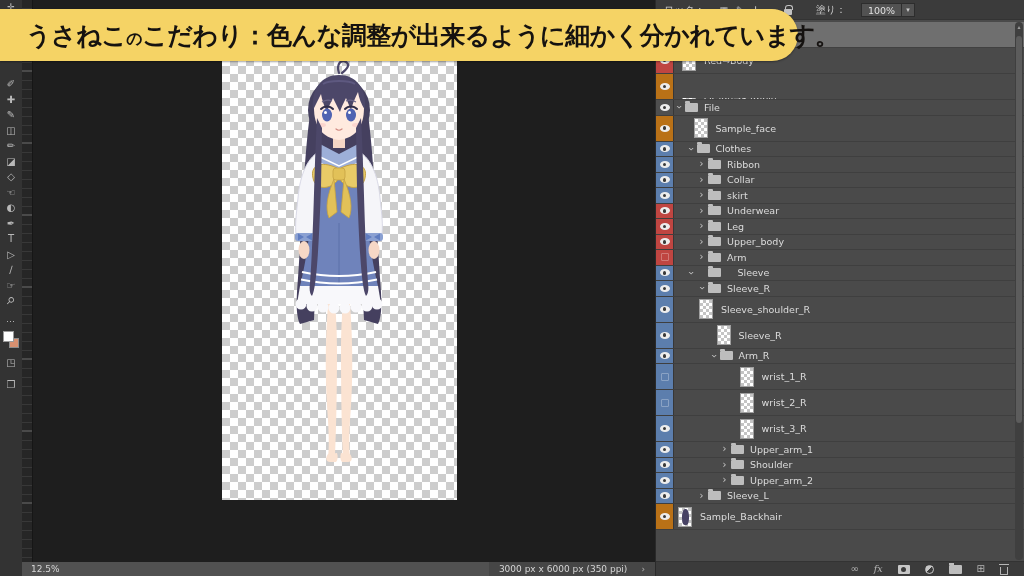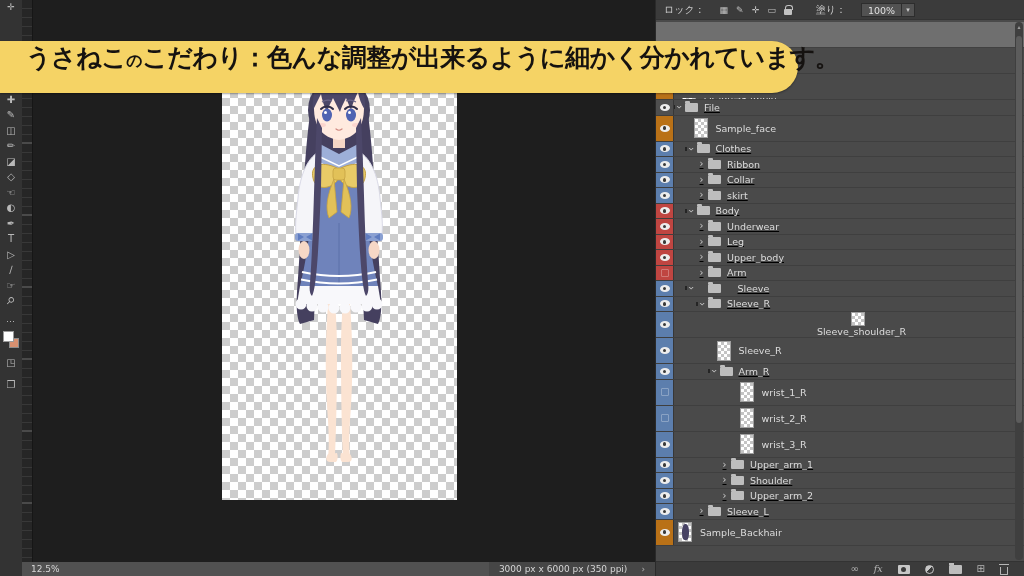--- a/index.html
+++ b/index.html
@@ -30,22 +30,22 @@
 
   
   .canvas-area{position:absolute;left:33px;top:0;width:622px;height:562px;background:#1e1e1e;}
   .checker{position:absolute;left:189px;top:58px;width:235px;height:442px;background-color:#fff;
     background-image:linear-gradient(45deg,#cdcdcd 25%,transparent 25%,transparent 75%,#cdcdcd 75%),
                      linear-gradient(45deg,#cdcdcd 25%,transparent 25%,transparent 75%,#cdcdcd 75%);
     background-size:16px 16px;background-position:0 0,8px 8px;}
 
   
   .banner{position:absolute;left:0;top:9px;width:798px;height:52px;background:#f5d365;z-index:9;
-          border-radius:0 26px 26px 0;display:flex;padding-left:26px;
-          box-shadow:0 1px 2px rgba(0,0,0,.35);margin-top:32px;}
+          border-radius:0 26px 26px 0;display:flex;align-items:center;padding-left:26px;
+          box-shadow:0 1px 2px rgba(0,0,0,.35);}
   .banner .txt{font-weight:bold;font-size:25px;color:#151210;white-space:nowrap;letter-spacing:-0.5px;}
   .banner .small{font-size:16px;}
 
   
   .panel{position:absolute;left:655px;top:0;width:369px;height:576px;background:#474747;z-index:2;
          border-left:1px solid #2a2a2a;}
   .lockbar{height:20px;background:#3b3b3b;display:flex;align-items:center;padding-left:8px;
            font-size:10px;color:#c9c9c9;border-bottom:1px solid #333;}
   .lockbar .lbl{margin-right:12px;}
   .lockico{width:14px;text-align:center;font-size:9px;color:#c2c2c2;margin-right:2px;}
@@ -55,21 +55,21 @@
   .filllbl{margin-left:20px;}
   .fillbox{display:flex;margin-left:3px;}
   .fillval{background:#525252;border:1px solid #2d2d2d;padding:0 6px;height:14px;line-height:13px;font-size:9.5px;color:#e0e0e0;}
   .fillcaret{background:#525252;border:1px solid #2d2d2d;border-left:none;height:14px;width:13px;
              font-size:7px;color:#c9c9c9;display:flex;align-items:center;justify-content:center;}
 
   .layerlist{position:absolute;left:0;top:20px;right:0;bottom:15px;background:#4a4a4a;overflow:hidden;}
   .hl-row{height:26px;margin-top:2px;background:#6f6f6f;border-bottom:1px solid #414141;}
   .lrow{display:flex;align-items:stretch;border-bottom:1px solid #3f3f3f;}
   .lrow.h-layer{height:26px;}
-  .lrow.h-group{height:15.5px;text-decoration:underline;}
+  .lrow.h-group{height:15.5px;}
   .label-cell{width:18px;flex:0 0 18px;display:flex;align-items:center;justify-content:center;
               border-right:1px solid #373737;}
   .c-red{background:#bf4541;} .c-orange{background:#b97117;} .c-blue{background:#5c7ead;} .c-none{background:#4f4f4f;}
   .eye{width:10px;height:7px;background:#ededed;border-radius:50%;position:relative;}
   .eye::after{content:"";position:absolute;left:3px;top:1.8px;width:3.6px;height:3.6px;background:#3a3a3a;border-radius:50%;}
   .eye.off{width:8px;height:8px;background:transparent;border:1px solid rgba(255,255,255,.28);border-radius:1px;}
   .eye.off::after{display:none;}
   .rowc{flex:1;display:flex;align-items:center;overflow:hidden;}
   .chev{width:9px;color:#c9c9c9;font-size:10px;line-height:1;display:inline-block;text-align:center;flex:0 0 9px;}
   .chev.open{transform:rotate(90deg);}
@@ -350,31 +350,20 @@
       <span class="chev">›</span>
       <span class="folder"></span>
 
       <span class="lname">skirt</span>
     </div>
   </div>
         <div class="lrow h-group">
     <div class="label-cell c-red">
       <span class="eye"></span>
     </div>
-    <div class="rowc" style="padding-left: 11.5px;">
-      <span class="chev open">›</span>
-      <span class="folder"></span>
-
-      <span class="lname">Body</span>
-    </div>
-  </div>
-        <div class="lrow h-group">
-    <div class="label-cell c-red">
-      <span class="eye"></span>
-    </div>
     <div class="rowc" style="padding-left: 23px;">
       <span class="chev">›</span>
       <span class="folder"></span>
 
       <span class="lname">Underwear</span>
     </div>
   </div>
         <div class="lrow h-group">
     <div class="label-cell c-red">
       <span class="eye"></span>
@@ -427,21 +416,21 @@
       <span class="chev open">›</span>
       <span class="folder"></span>
 
       <span class="lname">Sleeve_R</span>
     </div>
   </div>
         <div class="lrow h-layer">
     <div class="label-cell c-blue">
       <span class="eye"></span>
     </div>
-    <div class="rowc" style="padding-left: 25px; flex-direction: column;">
+    <div class="rowc" style="padding-left: 25px;">
 
       <span class="thumb"></span>
       <span class="lname">Sleeve_shoulder_R</span>
     </div>
   </div>
         <div class="lrow h-layer">
     <div class="label-cell c-blue">
       <span class="eye"></span>
     </div>
     <div class="rowc" style="padding-left: 42.5px;">

